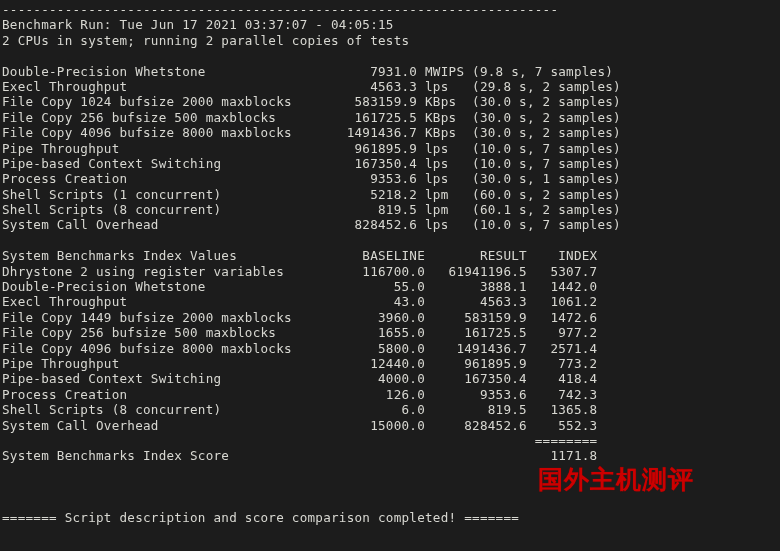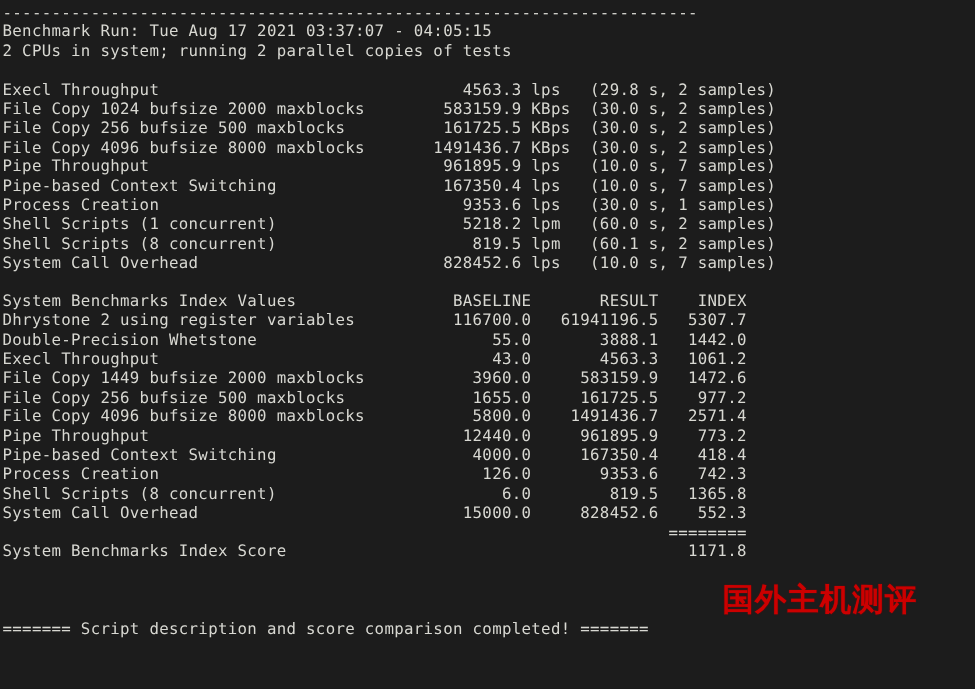--- a/index.html
+++ b/index.html
@@ -33,21 +33,21 @@
     font-family: "DejaVu Sans Mono", "Liberation Mono", monospace;
   }
   .blank { height: 15.4px; }
 
   
   #watermark {
     position: absolute;
     right: 6px;
     top: 466px;
     width: 236px;
-    text-align: center;
+    text-align: left;
     pointer-events: none;
     user-select: none;
   }
   #wm-title {
     color: #cc0000;
     font-family: "DejaVu Serif", "Liberation Serif", serif;
     font-weight: bold;
     font-size: 25px;
     line-height: 28px;
     letter-spacing: 1px;
@@ -72,25 +72,26 @@
   }
   .wm-url.a { transform: translateX(-4px) scaleX(1.0); }
   .wm-url.b { transform: translateX(8px) scaleX(1.02); opacity: 0.95; }
 </style>
 </head>
 <body>
 
 <div id="terminal">
 
   <div class="line">-----------------------------------------------------------------------</div>
-  <div class="line">Benchmark Run: Tue Aug 17 2021 03:37:07 - 04:05:15</div>
+  <div class="line">Benchmark Run: Tue Jun 17 2021 03:37:07 - 04:05:15</div>
   <div class="line">2 CPUs in system; running 2 parallel copies of tests</div>
   <div class="blank"></div>
 
   <div id="raw-results">
+      <div class="line">Double-Precision Whetstone                     7931.0 MWIPS (9.8 s, 7 samples)</div>
       <div class="line">Execl Throughput                               4563.3 lps   (29.8 s, 2 samples)</div>
       <div class="line">File Copy 1024 bufsize 2000 maxblocks        583159.9 KBps  (30.0 s, 2 samples)</div>
       <div class="line">File Copy 256 bufsize 500 maxblocks          161725.5 KBps  (30.0 s, 2 samples)</div>
       <div class="line">File Copy 4096 bufsize 8000 maxblocks       1491436.7 KBps  (30.0 s, 2 samples)</div>
       <div class="line">Pipe Throughput                              961895.9 lps   (10.0 s, 7 samples)</div>
       <div class="line">Pipe-based Context Switching                 167350.4 lps   (10.0 s, 7 samples)</div>
       <div class="line">Process Creation                               9353.6 lps   (30.0 s, 1 samples)</div>
       <div class="line">Shell Scripts (1 concurrent)                   5218.2 lpm   (60.0 s, 2 samples)</div>
       <div class="line">Shell Scripts (8 concurrent)                    819.5 lpm   (60.1 s, 2 samples)</div>
       <div class="line">System Call Overhead                         828452.6 lps   (10.0 s, 7 samples)</div>

